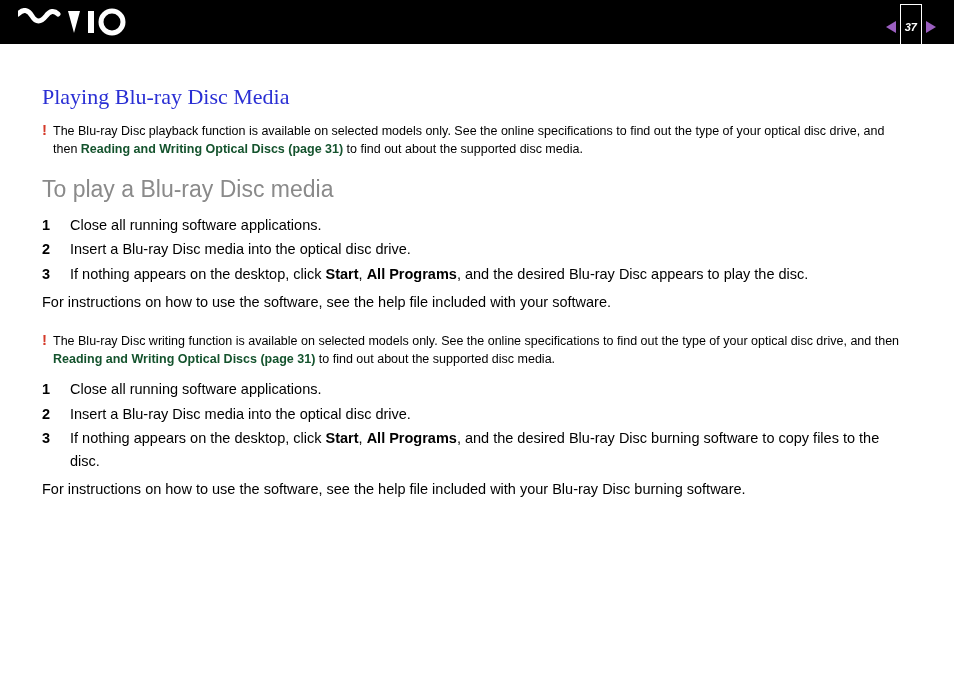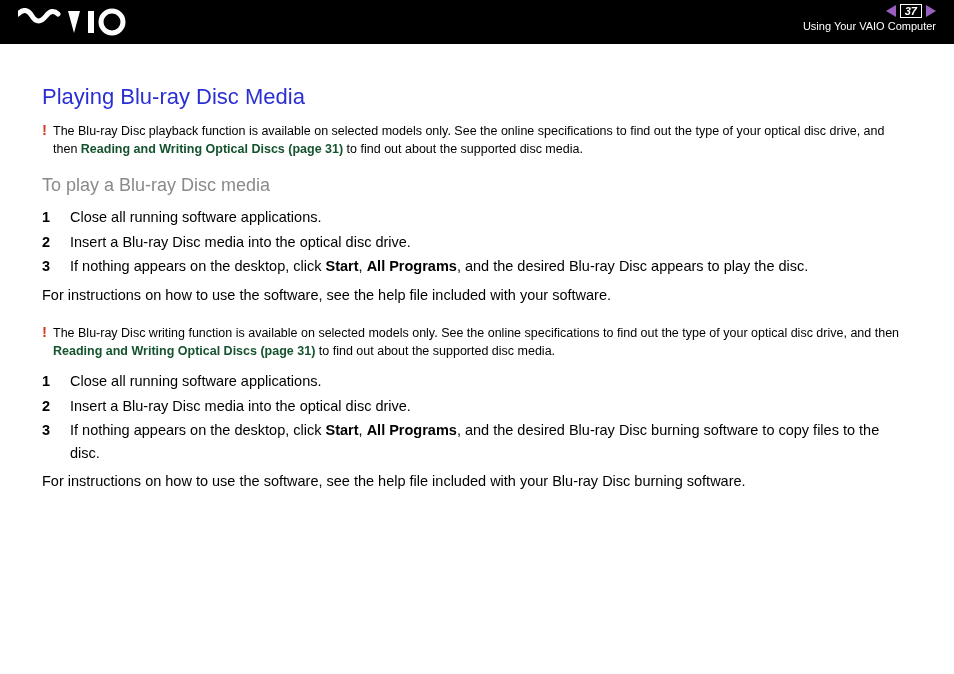--- a/index.html
+++ b/index.html
@@ -3,25 +3,25 @@
 <meta charset="utf-8">
 <style>
   html,body{margin:0;padding:0;background:#fff;font-family:Arial,Helvetica,sans-serif;color:#000;width:954px}
   .hdr{background:#000;height:44px;color:#fff;position:relative}
   .logo{position:absolute;left:18px;top:8px}
   .nav{position:absolute;right:18px;top:4px;text-align:right;font-size:11px}
   .nav-row1{display:flex;align-items:center;justify-content:flex-end;gap:4px;font-weight:bold;font-style:italic}
   .tri{width:0;height:0;border-top:6px solid transparent;border-bottom:6px solid transparent;display:inline-block}
   .tri-l{border-right:10px solid #9b5fc0}
   .tri-r{border-left:10px solid #9b5fc0}
-  .pgbox{border:1px solid #fff;padding:0 4px;font-style:italic}
+  .pgbox{border:1px solid #fff;padding:16px 4px;font-style:italic}
   .crumb{font-weight:normal;margin-top:2px}
   .content{padding:22px 42px 0 42px;font-size:14.5px;line-height:1.55}
-  h1{color:#2a2fd4;font-weight:normal;font-size:22px;margin:14px 0 8px 0;font-family:Liberation Sans, sans-serif}
-  h2{color:#8a8a8a;font-weight:normal;font-size:18px;margin:14px 0 6px 0}
+  h1{color:#2a2fd4;font-weight:normal;font-size:22px;margin:14px 0 8px 0;font-family:Liberation Serif, serif}
+  h2{color:#8a8a8a;font-weight:normal;font-size:23px;margin:14px 0 6px 0}
   .warn{display:flex;gap:6px;font-size:12.5px;line-height:1.45;margin:4px 0 10px 0}
   .bang{color:#d43a2a;font-weight:bold;font-size:15px;line-height:1}
   .warn b{font-weight:bold}
   .link{color:#14532d;font-weight:bold}
   ol.steps{list-style:none;margin:4px 0 6px 0;padding:0}
   ol.steps li{display:flex;gap:14px;margin:2px 0}
   ol.steps .num{font-weight:bold;min-width:14px}
   .step-text b{font-weight:bold}
   p.note{margin:6px 0 18px 0}
 </style>

